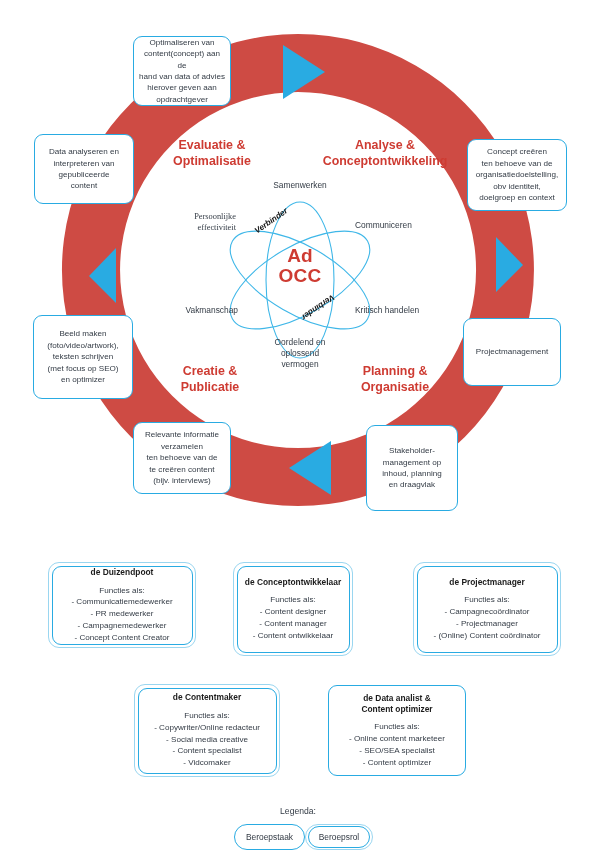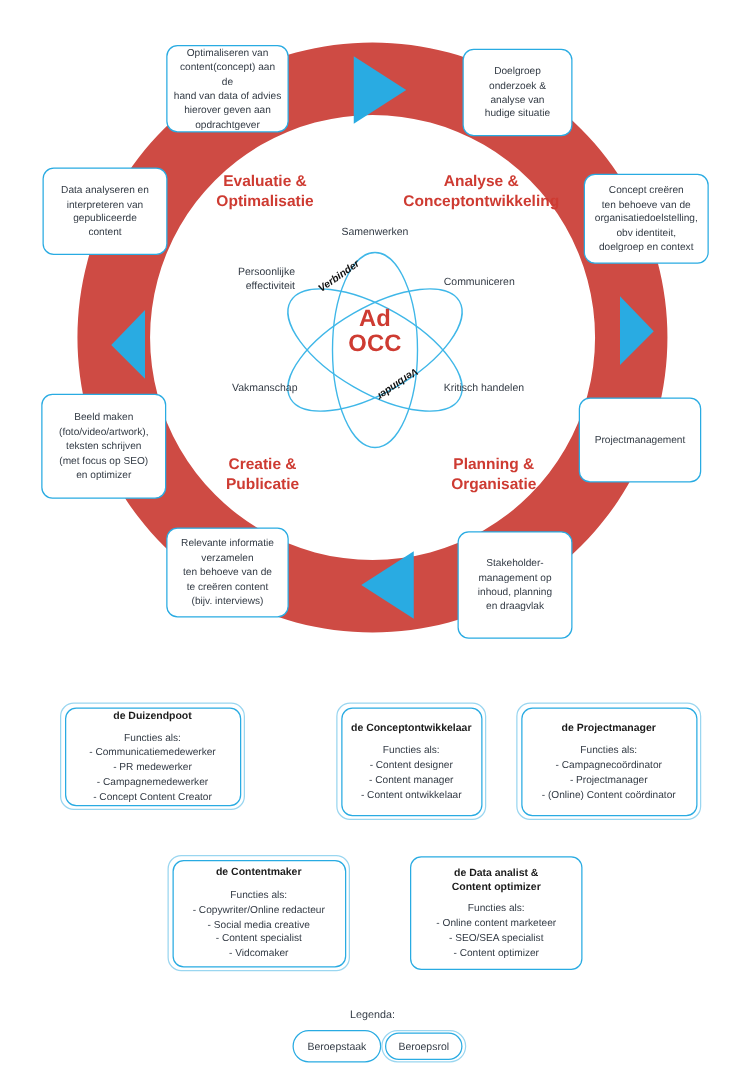--- a/index.html
+++ b/index.html
@@ -156,24 +156,29 @@
 
   <div class="atom-label" style="left:240px;top:180px;width:120px;">
     <div>Samenwerken</div>
   </div>
   <div class="atom-label" style="left:355px;top:220px;width:110px;text-align:left;">
     <div>Communiceren</div>
   </div>
   <div class="atom-label" style="left:355px;top:305px;width:115px;text-align:left;">
     <div>Kritisch handelen</div>
   </div>
+  <div class="atom-label" style="left:240px;top:337px;width:120px;">
+    <div>Oordelend en</div>
+    <div>oplossend</div>
+    <div>vermogen</div>
+  </div>
   <div class="atom-label" style="left:128px;top:305px;width:110px;text-align:right;">
     <div>Vakmanschap</div>
   </div>
-  <div class="atom-label" style="left:126px;top:212px;width:110px;text-align:right;">
+  <div class="atom-label" style="left:126px;top:212px;width:110px;text-align:right;font-family:Liberation Serif, serif;">
     <div>Persoonlijke</div>
     <div>effectiviteit</div>
   </div>
 
   <div class="verb" style="left:253px;top:228px;transform:rotate(-35deg);transform-origin:left top;">Verbinder</div>
   <div class="verb" style="left:336px;top:300px;transform:rotate(145deg);transform-origin:left top;">Verbinder</div>
 
   <div class="atom-center" style="left:250px;top:246px;width:100px;">
     <div>Ad</div>
     <div>OCC</div>
@@ -182,28 +187,20 @@
   <div class="task" style="left:133px;top:36px;width:98px;height:70px;">
     <span>
       <span>Optimaliseren van</span>
       <span>content(concept) aan de</span>
       <span>hand van data of advies</span>
       <span>hierover geven aan</span>
       <span>opdrachtgever</span>
     </span>
   </div>
 
-  <div class="task" style="left:370px;top:39px;width:88px;height:70px;">
-    <span>
-      <span>Doelgroep</span>
-      <span>onderzoek &amp;</span>
-      <span>analyse van</span>
-      <span>hudige situatie</span>
-    </span>
-  </div>
 
   <div class="task" style="left:467px;top:139px;width:100px;height:72px;">
     <span>
       <span>Concept creëren</span>
       <span>ten behoeve van de</span>
       <span>organisatiedoelstelling,</span>
       <span>obv identiteit,</span>
       <span>doelgroep en context</span>
     </span>
   </div>
@@ -259,21 +256,21 @@
     <div class="role-sub">
       <div>Functies als:</div>
       <div>- Communicatiemedewerker</div>
       <div>- PR medewerker</div>
       <div>- Campagnemedewerker</div>
       <div>- Concept Content Creator</div>
     </div>
   </div>
 </div>
 
-<div class="role" style="left:233px;top:562px;width:120px;height:94px;margin-left:36px;">
+<div class="role" style="left:233px;top:562px;width:120px;height:94px;">
   <div class="role-inner">
     <div class="role-title">de Conceptontwikkelaar</div>
     <div class="role-sub">
       <div>Functies als:</div>
       <div>- Content designer</div>
       <div>- Content manager</div>
       <div>- Content ontwikkelaar</div>
     </div>
   </div>
 </div>

